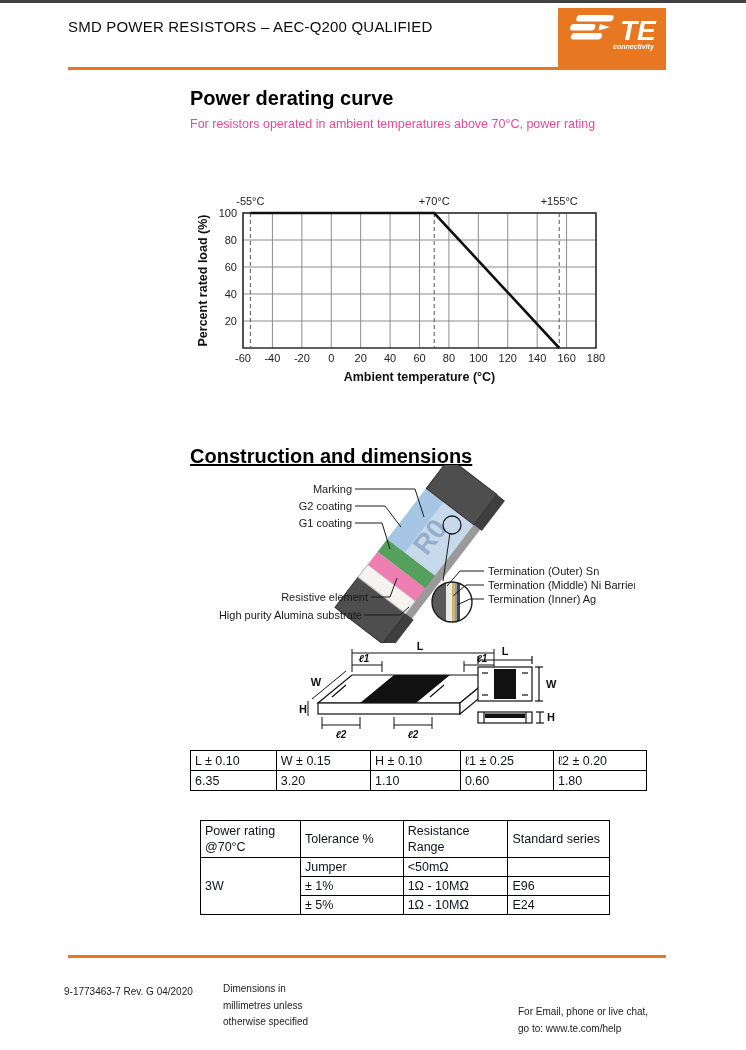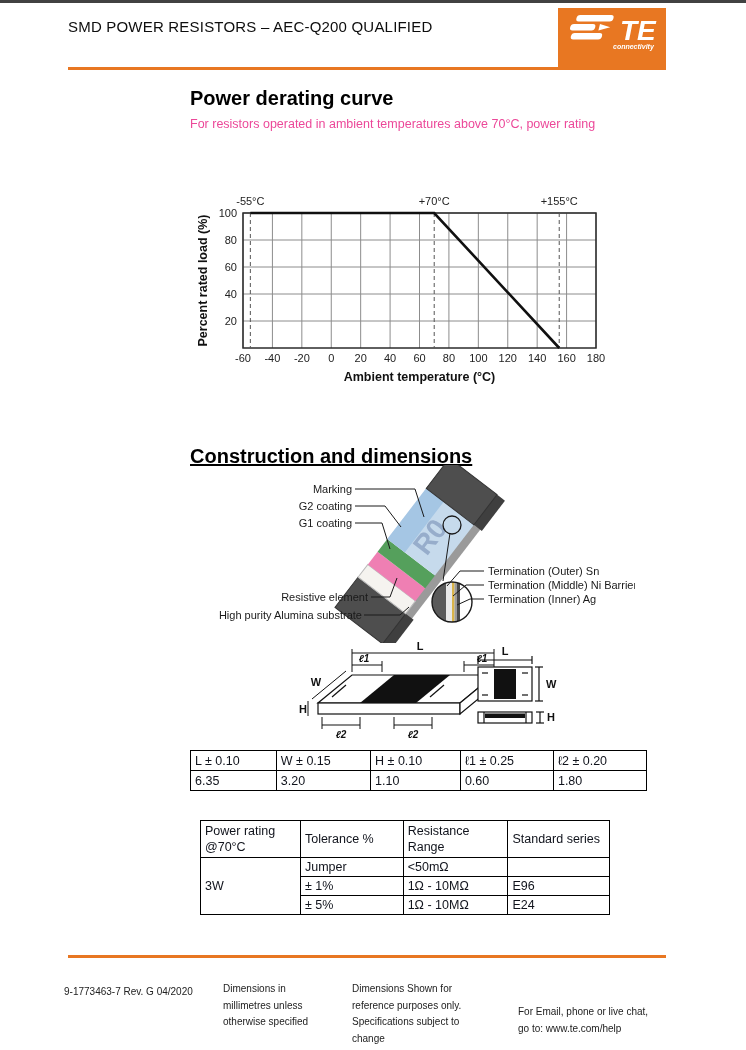--- a/index.html
+++ b/index.html
@@ -291,24 +291,18 @@
   </tbody>
     </table>
 
   <div class="abs rule rule-bottom"></div>
   <div class="abs foot f-doc">9-1773463-7 Rev. G  04/2020</div>
   <div class="abs foot f-n1">
     <div>Dimensions in</div>
     <div>millimetres unless</div>
     <div>otherwise specified</div>
   </div>
-  <div class="abs foot f-n2">
-    <div>Dimensions Shown for</div>
-    <div>reference purposes only.</div>
-    <div>Specifications subject to</div>
-    <div>change</div>
-  </div>
   <div class="abs foot f-n3">
     <div>For Email, phone or live chat,</div>
     <div>go to: www.te.com/help</div>
   </div>
 
 </div>
 
 </body></html>

